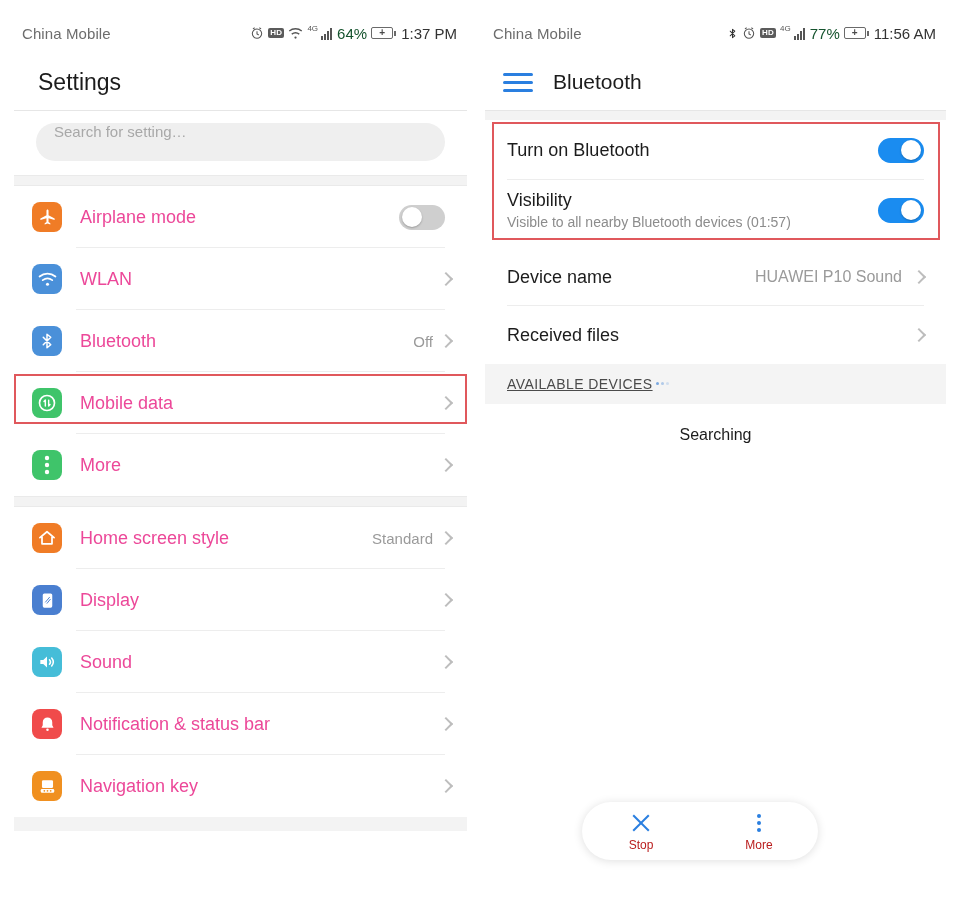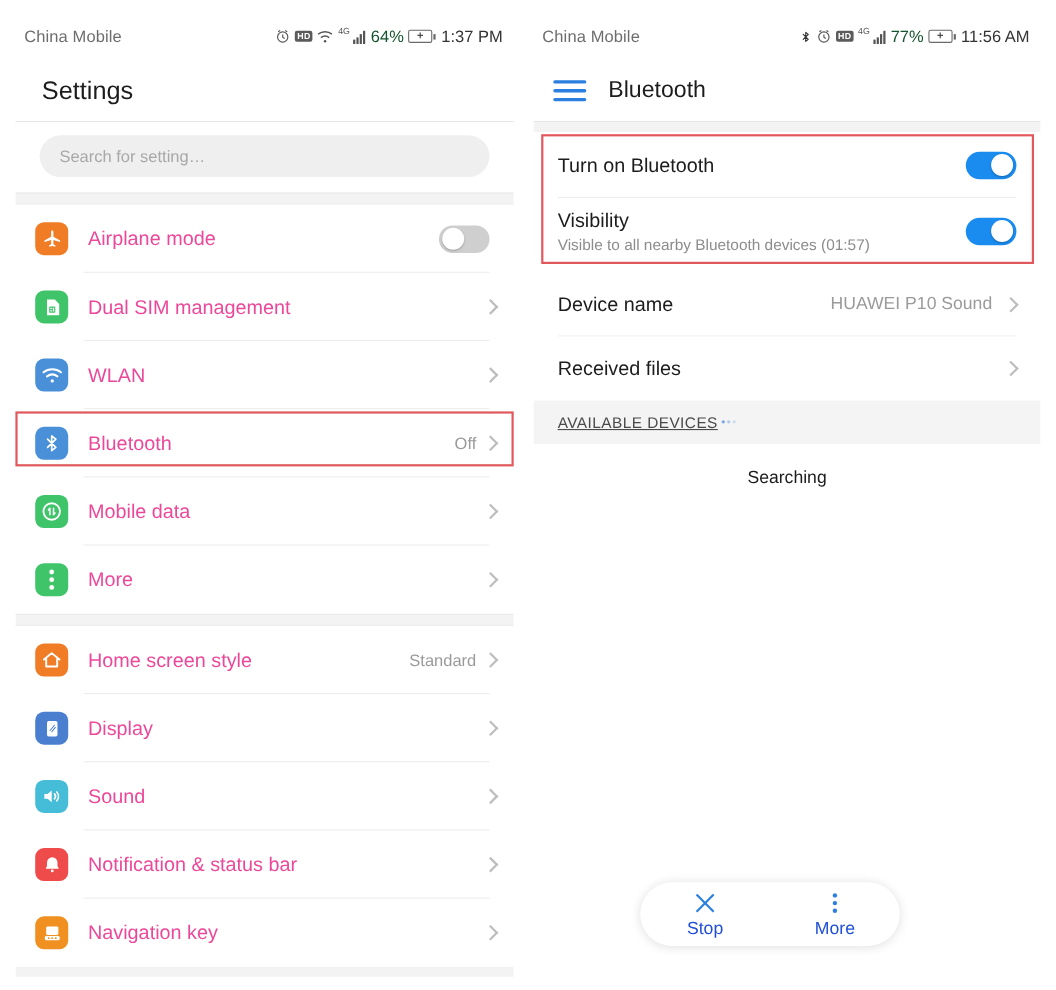--- a/index.html
+++ b/index.html
@@ -52,21 +52,21 @@
   .hamburger i:nth-child(1){ width:30px; }
   .hamburger i:nth-child(2){ width:30px; }
   .hamburger i:nth-child(3){ width:30px; }
 
   .topdiv { height:1px; background:#e6e6e6; }
 
   
   .search-wrap { padding:12px 22px 14px 22px; background:#fff; }
   .search-box {
     height:38px; border-radius:19px; background:#efefef;
-    display:flex; align-items:center; padding:0 18px;
+    display:flex; padding:0 18px;
   }
   .search-box .ph { font-size:15px; color:#a8a8a8; }
 
   .gap { height:11px; background:#f3f3f3; border-top:1px solid #eaeaea; border-bottom:1px solid #eaeaea; }
 
   
   .list { background:#fff; }
   .row { display:flex; align-items:center; height:62px; padding-left:18px; position:relative; }
   .row .sep { position:absolute; left:62px; right:22px; bottom:0; height:1px; background:#ededed; }
   .row:last-child .sep { display:none; }
@@ -124,21 +124,21 @@
   .devices-area { background:#fff; flex:1; }
 
   
   .actionbar {
     position:absolute; left:97px; bottom:28px; width:236px; height:58px;
     background:#fff; border-radius:29px; box-shadow:0 1px 10px rgba(0,0,0,.13);
     display:flex; align-items:center;
   }
   .act { flex:1; display:flex; flex-direction:column; align-items:center; gap:3px; }
   .act .glyph { height:24px; display:flex; align-items:center; justify-content:center; }
-  .act .cap { font-size:16px; color:#1d4ed8; }
+  .act .cap { font-size:12px; color:#b91c1c; }
   .xicon { width:22px; height:22px; position:relative; }
   .xicon i { position:absolute; left:0; top:10px; width:22px; height:2px; background:#2a7fe0; }
   .xicon i:first-child { transform:rotate(45deg); }
   .xicon i:last-child { transform:rotate(-45deg); }
   .vdots { display:flex; flex-direction:column; gap:3px; align-items:center; }
   .vdots i { width:4px; height:4px; border-radius:50%; background:#2a7fe0; display:block; }
 
   .bottomfade { height:14px; background:#f3f3f3; }
 </style>
 </head>
@@ -202,34 +202,20 @@
               <path d="M12 2c-.8 0-1.3.8-1.3 1.8v5.4L3 13.4v1.9l7.7-2.3v4.6l-2.3 1.6v1.5l3.6-1 3.6 1v-1.5l-2.3-1.6v-4.6l7.7 2.3v-1.9l-7.7-4.2V3.8C13.3 2.8 12.8 2 12 2z"></path>
             </svg>
         </span>
         <span class="label">Airplane mode</span>
         <span class="toggle off">
             <span class="knob"></span>
           </span>
         <span class="sep"></span>
       </div>
 
-      <div class="row">
-        <span class="tile" style="background:#3fc46a">
-          <svg width="19" height="19" viewBox="0 0 24 24">
-              <path d="M6 3h9l5 5v13H6z" fill="#fff"></path>
-              <rect x="8.5" y="11" width="7" height="7" rx="1" fill="#3fc46a"></rect>
-              <rect x="9.8" y="12.3" width="1.6" height="1.6" fill="#fff"></rect>
-              <rect x="12.6" y="12.3" width="1.6" height="4.4" fill="#fff"></rect>
-              <rect x="9.8" y="15.1" width="1.6" height="1.6" fill="#fff"></rect>
-            </svg>
-        </span>
-        <span class="label">Dual SIM management</span>
-        <span class="chev alone"></span>
-        <span class="sep"></span>
-      </div>
 
       <div class="row">
         <span class="tile" style="background:#4a90d9">
           <svg width="19" height="17" viewBox="0 0 24 20">
               <path d="M2 6.2a16 16 0 0 1 20 0" stroke="#fff" stroke-width="2.3" fill="none" stroke-linecap="round"></path>
               <path d="M6 10.8a10 10 0 0 1 12 0" stroke="#fff" stroke-width="2.3" fill="none" stroke-linecap="round"></path>
               <circle cx="12" cy="16" r="1.9" fill="#fff"></circle>
             </svg>
         </span>
         <span class="label">WLAN</span>

